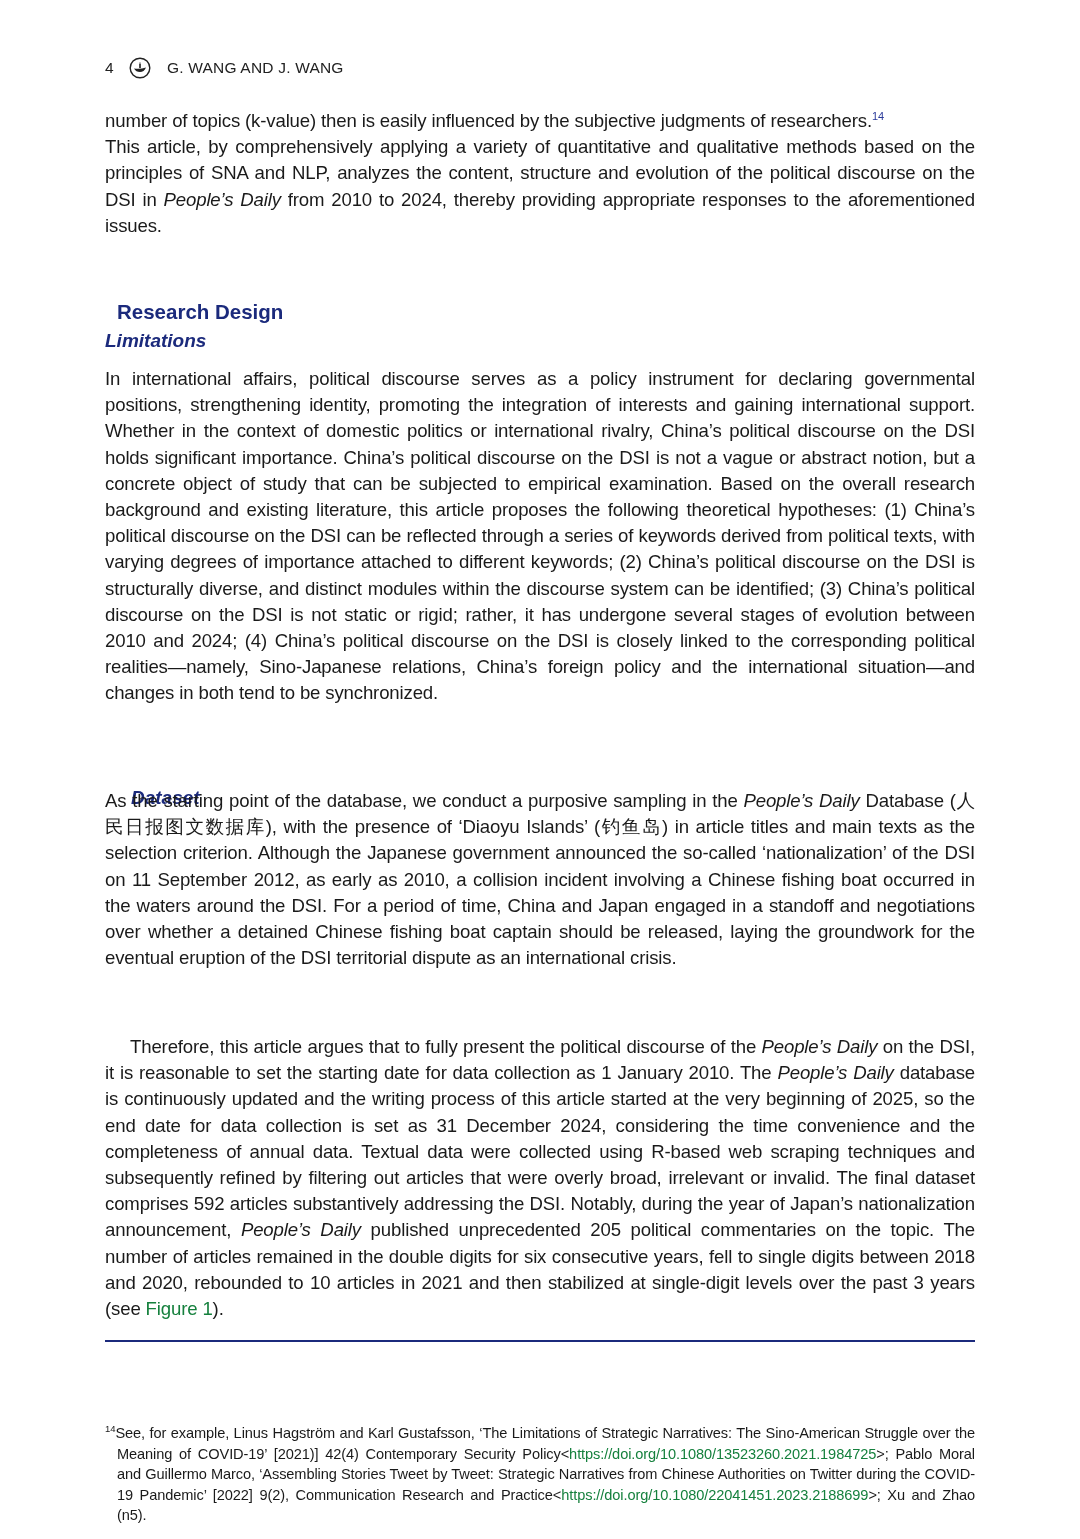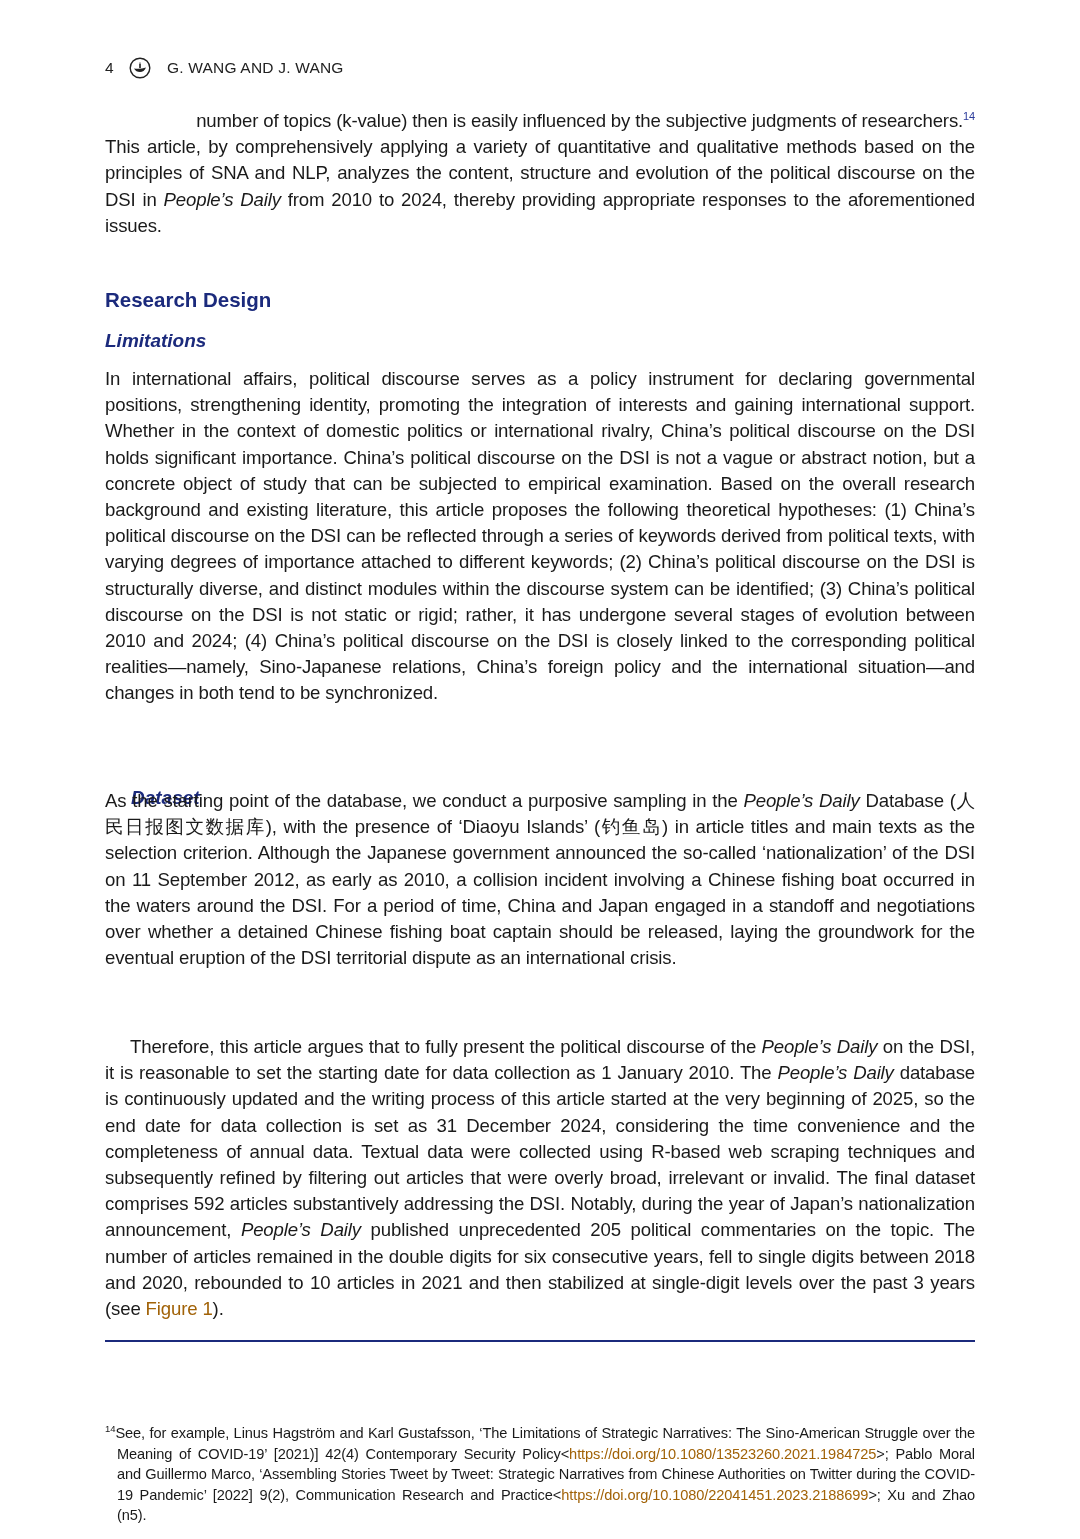--- a/index.html
+++ b/index.html
@@ -5,25 +5,25 @@
   html, body { margin: 0; padding: 0; background: #ffffff; }
   body { width: 1080px; height: 1539px; position: relative; overflow: hidden;
          font-family: "Liberation Sans", "DejaVu Sans", sans-serif; color: #1a1a1a; }
   .running-head { position: absolute; left: 105px; top: 57px; display: flex; align-items: center;
                   font-size: 15.5px; letter-spacing: 0.2px; color: #222; }
   .running-head .page-num { width: 20px; }
   .running-head .logo { width: 22px; height: 22px; margin: 0 16px 0 4px; }
   .content { position: absolute; left: 105px; top: 108px; width: 870px; }
   p.body { margin: 0; font-size: 18.6px; line-height: 26.2px; text-align: justify; letter-spacing: -0.15px; }
   p.body.indent { text-indent: 25px; }
-  h2.section { margin: 0; color: #1b2a7c; font-size: 20.5px; font-weight: bold; position: absolute; left: 0; }
+  h2.section { margin: 12px; color: #1b2a7c; font-size: 20.5px; font-weight: bold; position: absolute; left: 0; }
   h3.subsection { margin: 0; color: #1b2a7c; font-size: 19px; font-weight: bold; font-style: italic; position: absolute; left: 0; }
   .blk { position: absolute; left: 0; width: 870px; }
   .sup { font-size: 11px; vertical-align: super; color: #2a3a9a; line-height: 0; }
-  .link { color: #a16207; }
+  .link { color: #15803d; }
   .fn-rule { position: absolute; left: 105px; top: 1340px; width: 870px; height: 0; border-top: 2.5px solid #1b2a7c; }
   .footnote { position: absolute; left: 105px; top: 1423px; width: 870px; font-size: 14.6px; line-height: 20.6px;
               text-align: justify; padding-left: 12px; text-indent: -12px; box-sizing: border-box; letter-spacing: -0.1px; }
   .footnote .fsup { font-size: 9.5px; vertical-align: super; line-height: 0; }
 </style>
 </head>
 <body>
 
 <div class="running-head">
   <span class="page-num">4</span>
@@ -32,21 +32,21 @@
     <path d="M5 11.5 Q11 12.5 17 10.5 Q15 15 11 15 Q7 15 5 11.5 Z" fill="#222"></path>
     <rect x="10.2" y="7" width="1.6" height="4" fill="#222"></rect>
     <path d="M11 5 Q12.2 6.2 11 7.2 Q9.8 6.2 11 5 Z" fill="#222"></path>
   </svg>
   <span>G. WANG AND J. WANG</span>
 </div>
 
 <div class="content">
 
   <div class="blk" style="top:0;">
-    <p class="body" style="text-align:right;">
+    <p class="body" style="text-align:left;">
       <span>number of topics (k-value) then is easily influenced by the subjective judgments of researchers.</span><a class="sup">14</a><br>
     </p>
     <p class="body">
       <span>This article, by comprehensively applying a variety of quantitative and qualitative methods based on the principles of SNA and NLP, analyzes the content, structure and evolution of the political discourse on the DSI in </span><i>People’s Daily</i><span> from 2010 to 2024, thereby providing appropriate responses to the aforementioned issues.</span>
     </p>
   </div>
 
   <h2 class="section" style="top:180px;">Research Design</h2>
 
   <h3 class="subsection" style="top:222px;">Limitations</h3>

